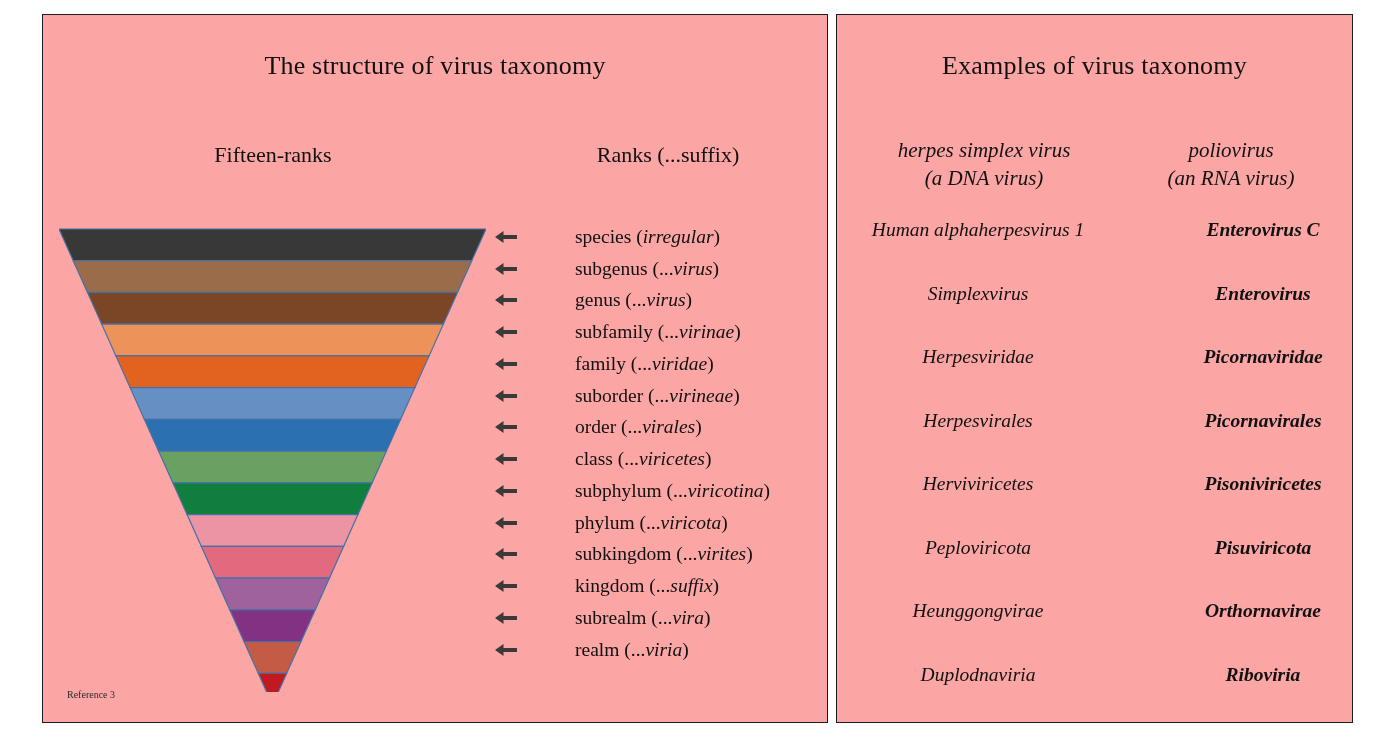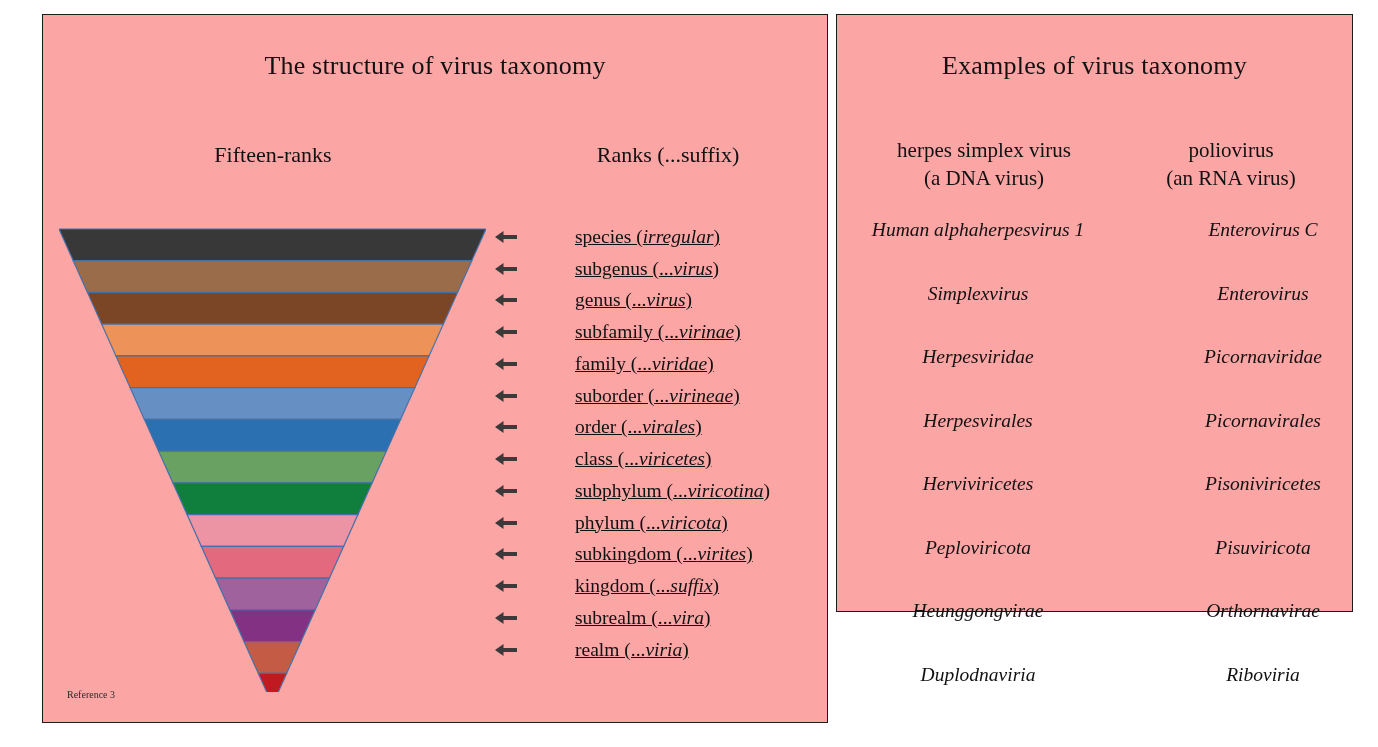--- a/index.html
+++ b/index.html
@@ -86,46 +86,46 @@
     flex: 0 0 30px;
     display: flex;
     align-items: center;
     justify-content: center;
   }
   .arrow-icon svg { display: block; }
   .rank-label {
     font-size: 19.5px;
     white-space: nowrap;
     padding-left: 54px;
-    text-decoration: underline;
   }
   .rank-label i { font-style: italic; }
 
   #reference-note {
     position: absolute;
     left: 24px;
     bottom: 22px;
     font-size: 10px;
     color: #2a2a2a;
   }
 
   
   #right-panel {
     left: 836px;
     top: 14px;
     width: 517px;
-    height: 598px;
+    height: 709px;
   }
 
   .ex-col-head {
     position: absolute;
     top: 122px;
     font-size: 21px;
     text-align: center;
     line-height: 1.32;
+    font-style: italic;
   }
   #head-hsv { left: 12px; width: 270px; }
   #head-polio { left: 282px; width: 224px; }
 
   #examples-table {
     position: absolute;
     left: 0;
     right: 0;
     top: 204px;
   }
@@ -134,21 +134,21 @@
     height: 63.5px;
     gap: 32px;
   }
   .ex-cell {
     font-style: italic;
     font-size: 19.5px;
     text-align: center;
     white-space: nowrap;
   }
   .ex-cell.c1 { width: 282px; flex: 0 0 282px; }
-  .ex-cell.c2 { width: 224px; flex: 0 0 224px; }
+  .ex-cell.c2 { width: 224px; flex: 0 0 224px; font-weight: bold; }
 </style>
 </head>
 <body>
 
 <div class="panel" id="left-panel">
 
   <div class="panel-title">The structure of virus taxonomy</div>
 
   <div class="col-head" id="head-fifteen-ranks">Fifteen-ranks</div>
 

